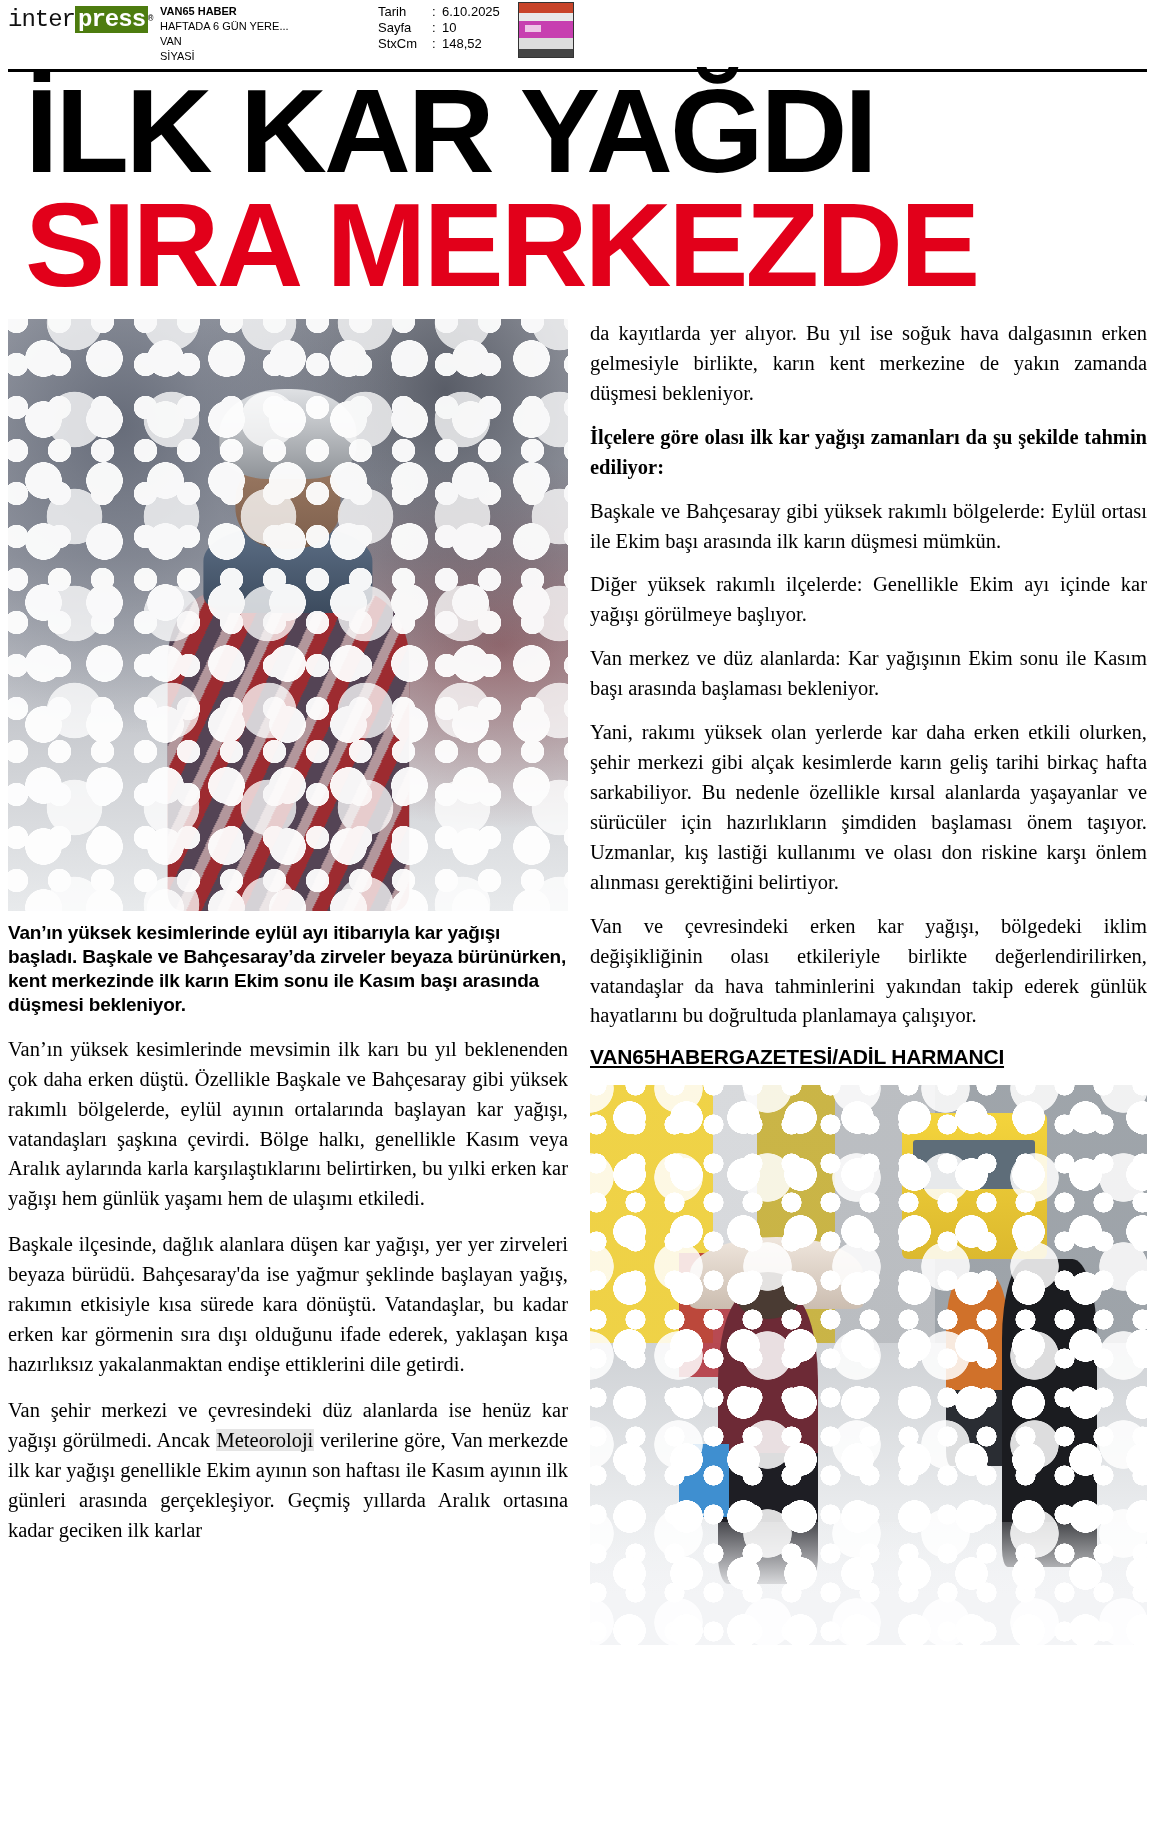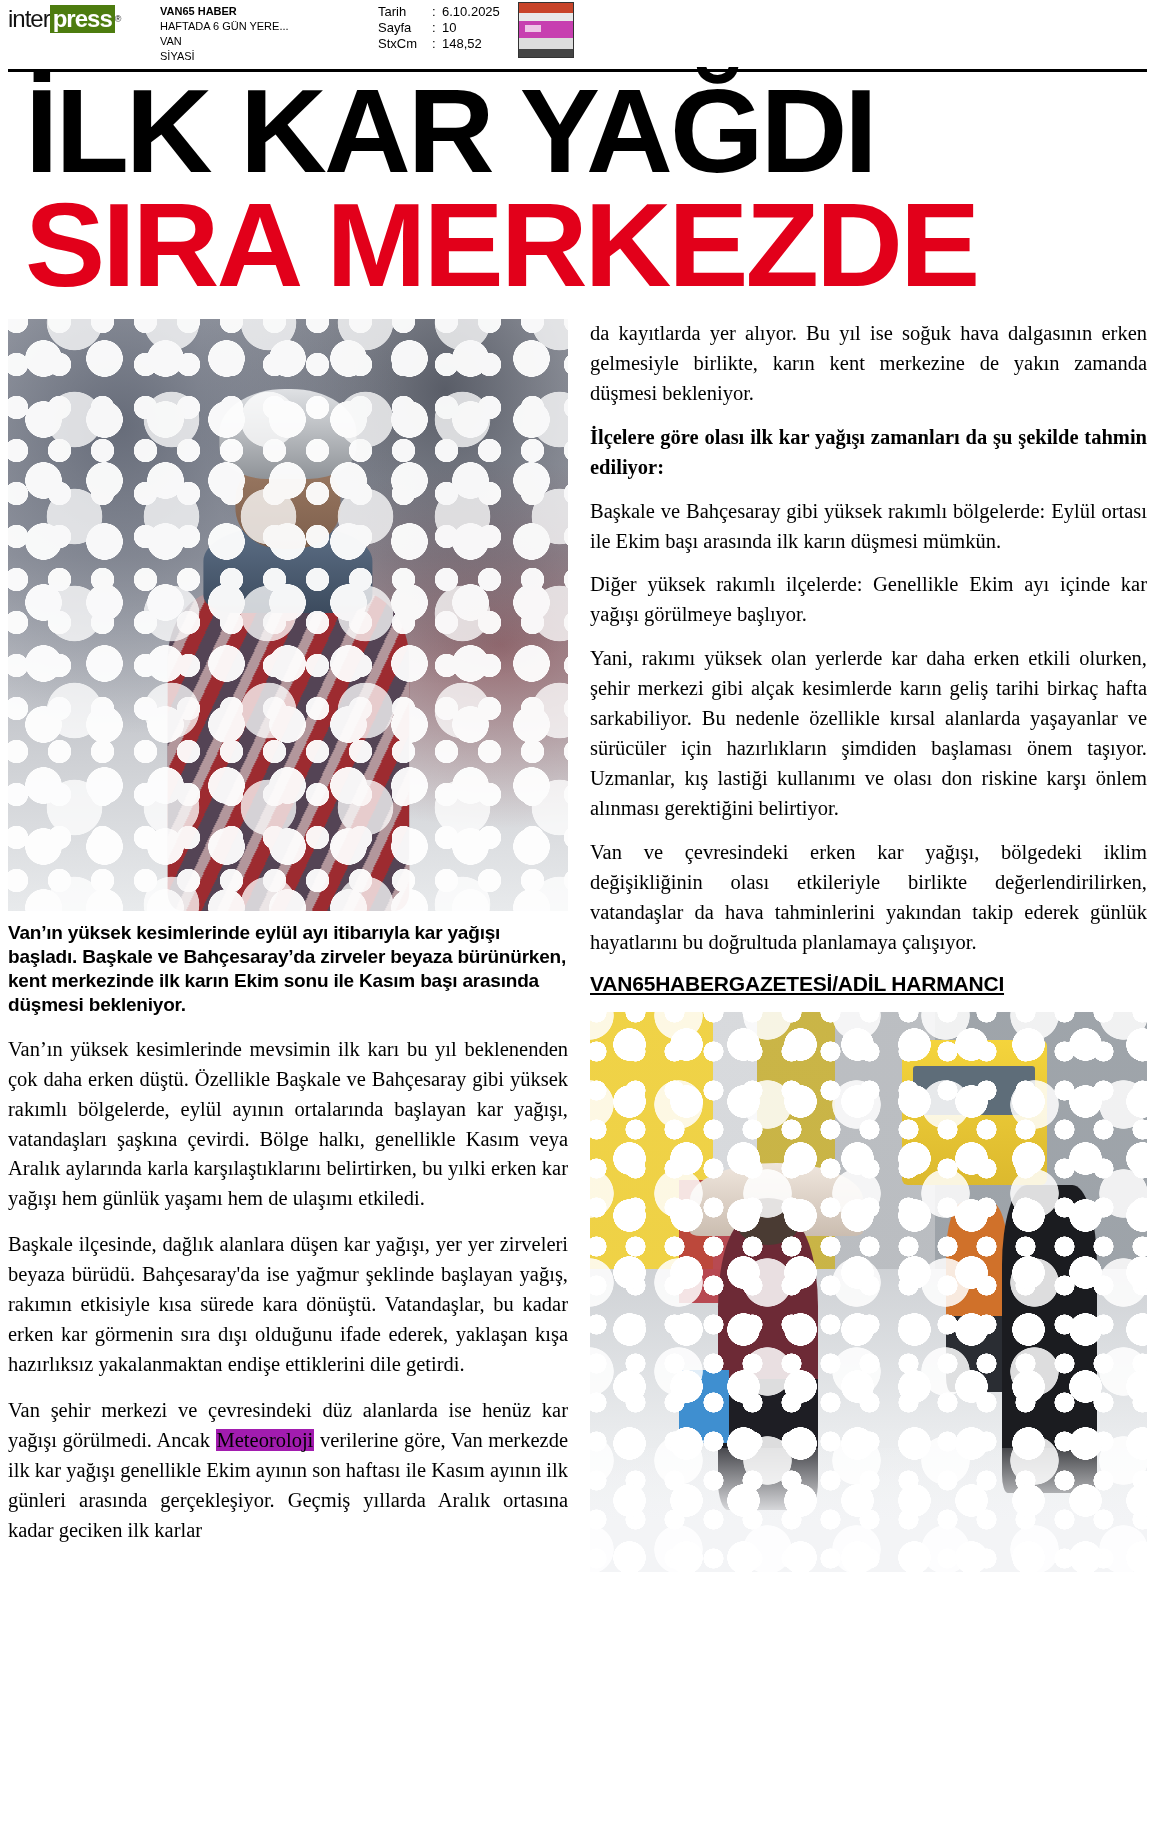--- a/index.html
+++ b/index.html
@@ -24,21 +24,21 @@
     padding: 4px 0 0 0;
   }
   .ip-logo {
     position: absolute;
     left: 8px;
     top: 6px;
     width: 125px;
     height: 26px;
     display: flex;
     align-items: center;
-    font-family: Liberation Sans, sans-serif;
+    font-family: Liberation Mono, monospace;
     font-size: 24px;
     letter-spacing: -1px;
   }
   .ip-logo .i1 { color: #111; font-weight: 400; }
   .ip-logo .i2 {
     color: #fff;
     background: #4d7c0f;
     font-weight: 700;
     padding: 0 3px;
   }
@@ -204,21 +204,21 @@
 
   .body-text p {
     font-family: "Liberation Serif", serif;
     font-size: 20.5px;
     line-height: 1.46;
     margin: 0 0 16px 0;
     text-align: justify;
   }
   .col-left .body-text { margin-top: 18px; }
   .hl {
-    background: #a21caf;
+    background: #e5e5e5;
     padding: 0 1px;
   }
 
   
   .col-right .body-text p { margin-bottom: 14px; }
   .lead-bold {
     font-family: "Liberation Serif", serif;
     font-weight: 700;
     font-size: 20.5px;
     line-height: 1.46;
@@ -385,20 +385,21 @@
 
   <div class="col-right">
 
     <div class="body-text">
       <p>da kayıtlarda yer alıyor. Bu yıl ise soğuk hava dalgasının erken gelmesiyle birlikte, karın kent merkezine de yakın zamanda düşmesi bekleniyor.</p>
 
       <p class="lead-bold">İlçelere göre olası ilk kar yağışı zamanları da şu şekilde tahmin ediliyor:</p>
 
       <p>Başkale ve Bahçesaray gibi yüksek rakımlı bölgelerde: Eylül ortası ile Ekim başı arasında ilk karın düşmesi mümkün.</p>
       <p>Diğer yüksek rakımlı ilçelerde: Genellikle Ekim ayı içinde kar yağışı görülmeye başlıyor.</p>
+      <p>Van merkez ve düz alanlarda: Kar yağışının Ekim sonu ile Kasım başı arasında başlaması bekleniyor.</p>
       <p>Yani, rakımı yüksek olan yerlerde kar daha erken etkili olurken, şehir merkezi gibi alçak kesimlerde karın geliş tarihi birkaç hafta sarkabiliyor. Bu nedenle özellikle kırsal alanlarda yaşayanlar ve sürücüler için hazırlıkların şimdiden başlaması önem taşıyor. Uzmanlar, kış lastiği kullanımı ve olası don riskine karşı önlem alınması gerektiğini belirtiyor.</p>
       <p>Van ve çevresindeki erken kar yağışı, bölgedeki iklim değişikliğinin olası etkileriyle birlikte değerlendirilirken, vatandaşlar da hava tahminlerini yakından takip ederek günlük hayatlarını bu doğrultuda planlamaya çalışıyor.</p>
     </div>
 
     <div class="byline">VAN65HABERGAZETESİ/ADİL HARMANCI</div>
 
     <div class="photo-street">
       <div class="bld"></div>
       <div class="bus">
         <div class="win"></div>

